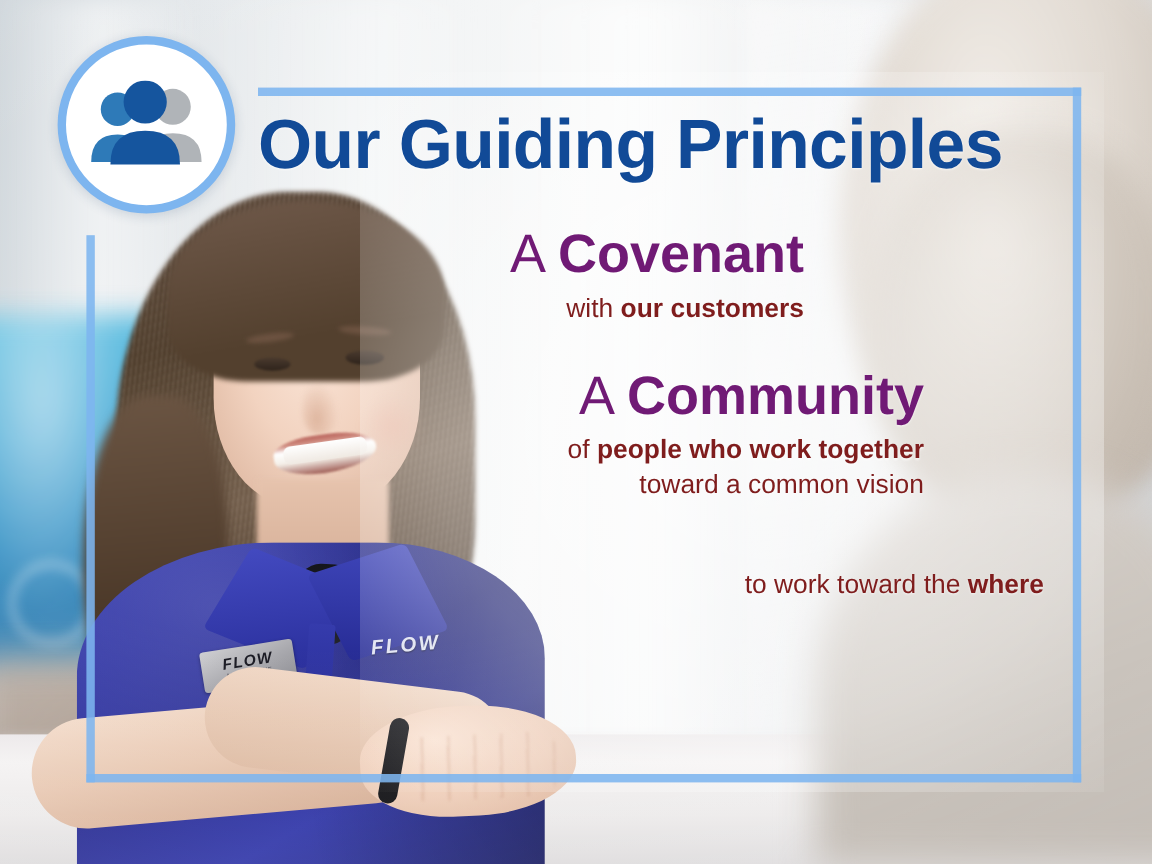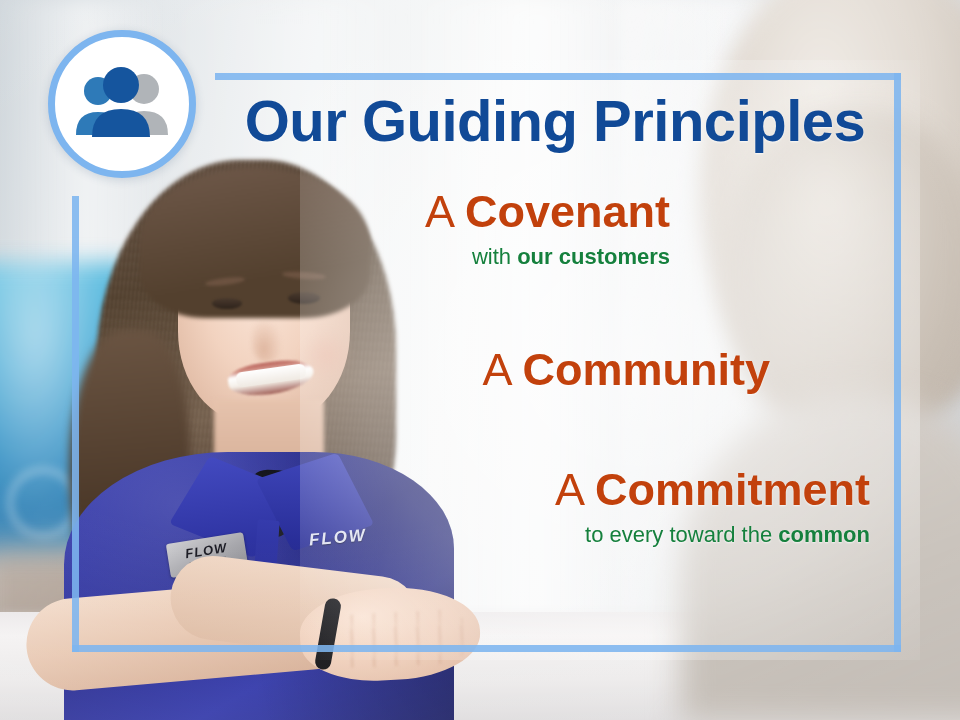--- a/index.html
+++ b/index.html
@@ -270,39 +270,39 @@
   .badge-circle{
     position:absolute;left:48px;top:30px;width:148px;height:148px;border-radius:50%;
     background:#ffffff;border:7px solid #7db5ef;box-sizing:border-box;
     box-shadow:0 2px 10px rgba(40,70,110,.18);
   }
   .people-svg{position:absolute;left:50%;top:50%;transform:translate(-50%,-50%);}
 
   
   .title{
     position:absolute;left:215px;top:92px;width:680px;
-    text-align:center;
+    text-align:left;
     font-size:58px;line-height:1;font-weight:700;letter-spacing:-.5px;
     color:#114a97;
     text-shadow:0 1px 2px rgba(255,255,255,.75);
   }
   .principle{position:absolute;text-align:right;}
   .p-head{
-    font-size:45px;line-height:1.06;color:#c2410c;font-weight:400;white-space:nowrap;
+    font-size:45px;line-height:1.06;color:#701a75;font-weight:400;white-space:nowrap;
     text-shadow:0 1px 2px rgba(255,255,255,.7);
   }
   .p-head b{font-weight:700;}
   .p-sub{
-    font-size:22px;line-height:1.32;color:#15803d;font-weight:400;margin-top:6px;
+    font-size:22px;line-height:1.32;color:#7f1d1d;font-weight:400;margin-top:6px;
     text-shadow:0 1px 2px rgba(255,255,255,.7);
   }
   .p-sub b{font-weight:700;}
 
   #p1{left:300px;top:188px;width:370px;}
-  #p2{left:340px;top:306px;width:430px;margin-top:40px;}
+  #p2{left:340px;top:306px;width:430px;}
   #p3{left:400px;top:466px;width:470px;}
 </style>
 </head>
 <body>
 
 <div id="stage">
 
   <div class="photo">
     <div class="bg-room"></div>
     <div class="bg-blinds"></div>
@@ -381,22 +381,25 @@
 
   <div class="principle" id="p1">
     <div class="p-head">A <b>Covenant</b></div>
     <div class="p-sub">
         <div><span>with </span><b>our customers</b></div>
       </div>
   </div>
 
   <div class="principle" id="p2">
     <div class="p-head">A <b>Community</b></div>
-  </div>
-
-  <div class="principle" id="p3">
-    <div class="p-head">A <b>Commitment</b></div>
     <div class="p-sub">
-        <div><span>to every toward the </span><b>common</b></div>
+        <div><span>of </span><b>people who work together</b></div>
+        <div><span>toward a common vision</span></div>
       </div>
   </div>
 
+  <div class="principle" id="p3">
+    <div class="p-sub">
+        <div><span>to work toward the </span><b>where</b></div>
+      </div>
+  </div>
+
 </div>
 
 </body></html>

